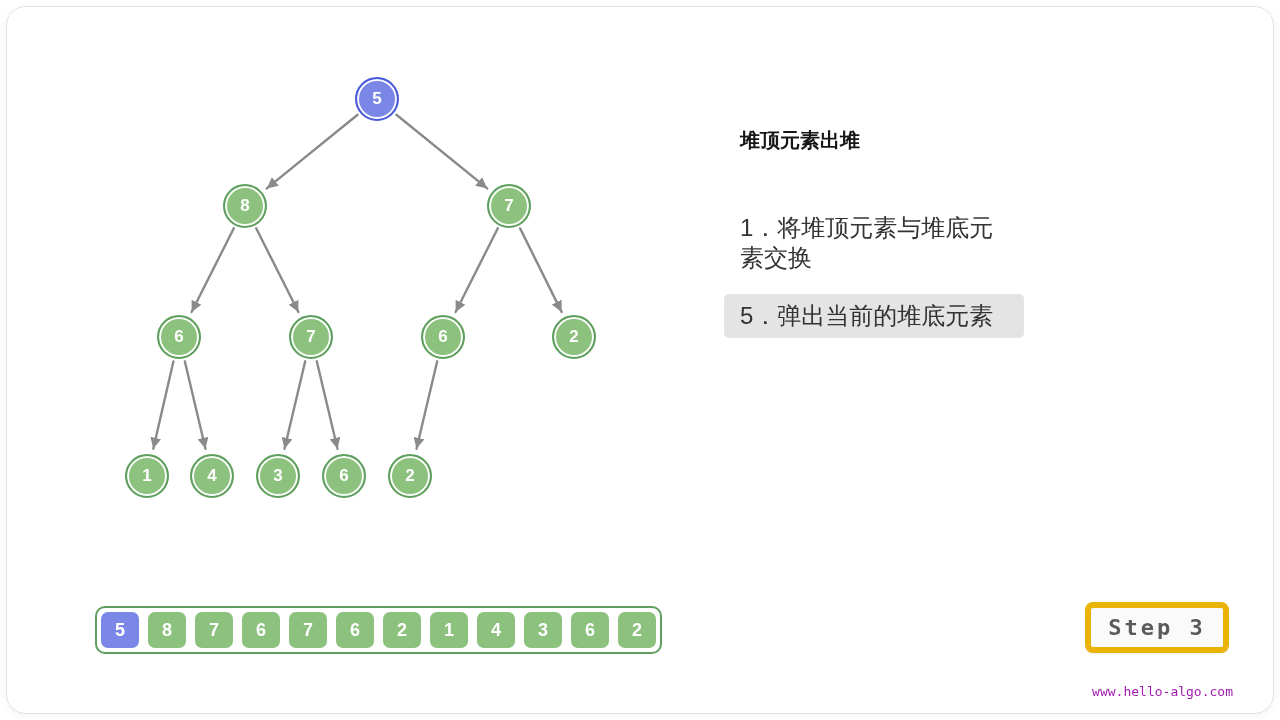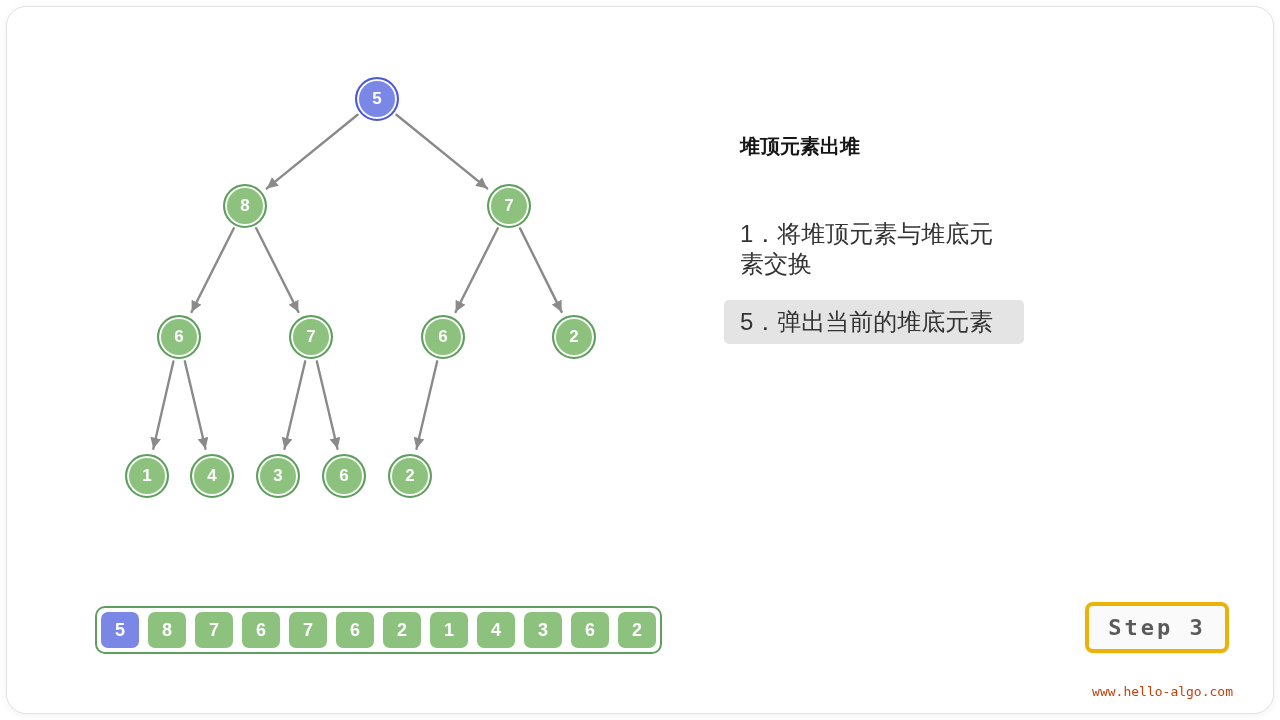--- a/index.html
+++ b/index.html
@@ -20,44 +20,44 @@
   #arrowhead path { fill:var(--edge); }
   .node { position:absolute; width:44px; height:44px; border-radius:50%;
           display:flex; align-items:center; justify-content:center;
           color:#fff; font-weight:700; font-size:17px; }
   .node-green { background:var(--node-green-fill); border:2px solid var(--node-green-border);
                 box-shadow:inset 0 0 0 2px rgba(255,255,255,0.95); }
   .node-blue  { background:var(--node-blue-fill); border:2px solid var(--node-blue-border);
                 box-shadow:inset 0 0 0 2px rgba(255,255,255,0.95); }
 
   
-  .panel { position:absolute; left:717px; top:126px; width:340px; }
+  .panel { position:absolute; left:717px; top:120px; width:340px; }
   .panel-title { font-size:20px; font-weight:700; color:#161616; margin:0 0 52px 16px; }
   .step-item { width:300px; font-size:24px; line-height:1.25; color:#333;
                padding:7px 16px; border-radius:5px; margin-bottom:14px; }
   .step-highlight { background:var(--step-highlight-bg); }
 
   
   .array-wrap { position:absolute; left:88px; top:599px; display:flex; gap:9px;
                 padding:4px; background:#fff; border:2px solid var(--node-green-border);
                 border-radius:10px; }
   .cell { width:38px; height:36px; border-radius:7px; background:var(--node-green-fill);
           color:#fff; font-weight:700; font-size:18px;
           display:flex; align-items:center; justify-content:center; }
   .cell-blue { background:var(--node-blue-fill); }
 
   
   .step-badge { position:absolute; left:1078px; top:595px; width:144px; height:51px;
-                background:#fafafa; border:4px solid #eab308; border-radius:8px;
+                background:#fafafa; border:6px solid #eab308; border-radius:8px;
                 display:flex; align-items:center; justify-content:center;
                 font-family:"DejaVu Sans Mono","Liberation Mono",monospace;
                 font-size:22px; font-weight:700; color:#5a5a5a; letter-spacing:3px;
                 box-shadow:0 1px 2px rgba(0,0,0,0.07); }
 
-  .watermark { position:absolute; right:40px; bottom:14px; color:#c2410c;
+  .watermark { position:absolute; right:40px; bottom:14px; color:#a21caf;
                font-family:"DejaVu Sans Mono","Liberation Mono",monospace; font-size:13px; }
 </style>
 </head>
 <body>
 
 <div class="card">
 
   <div class="tree-layer">
     <svg class="edges" id="tree-svg" width="680" height="560" viewBox="0 0 680 560">
       <defs>

